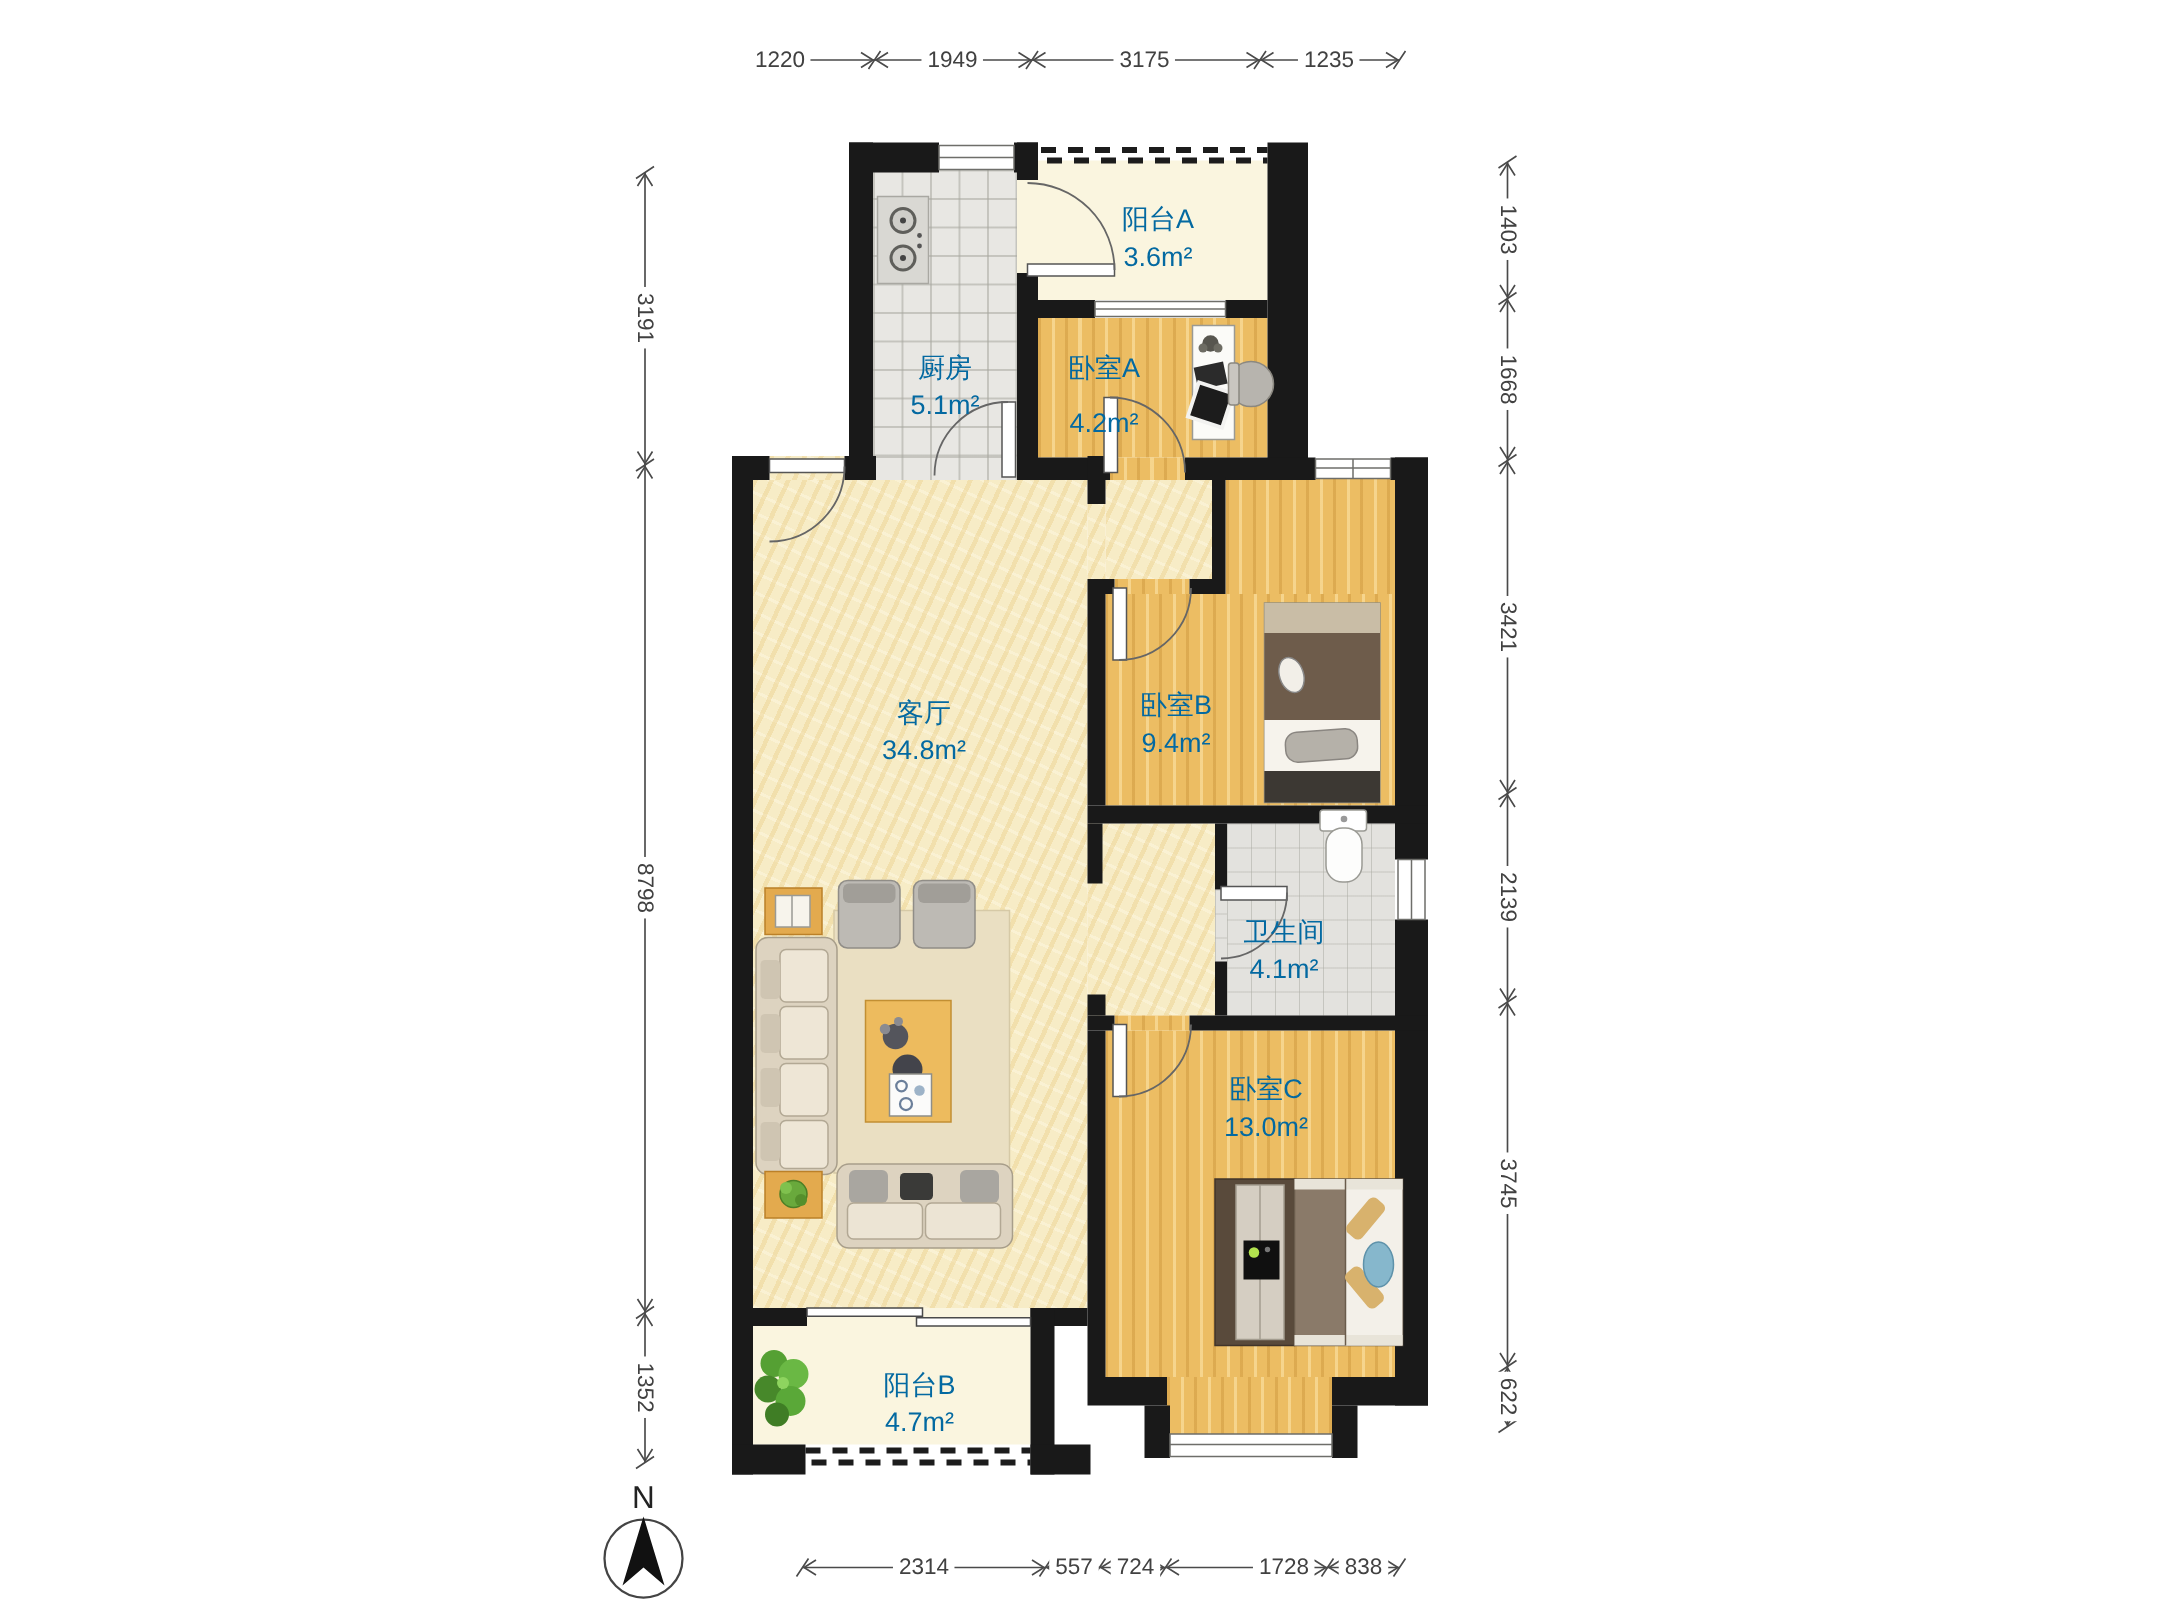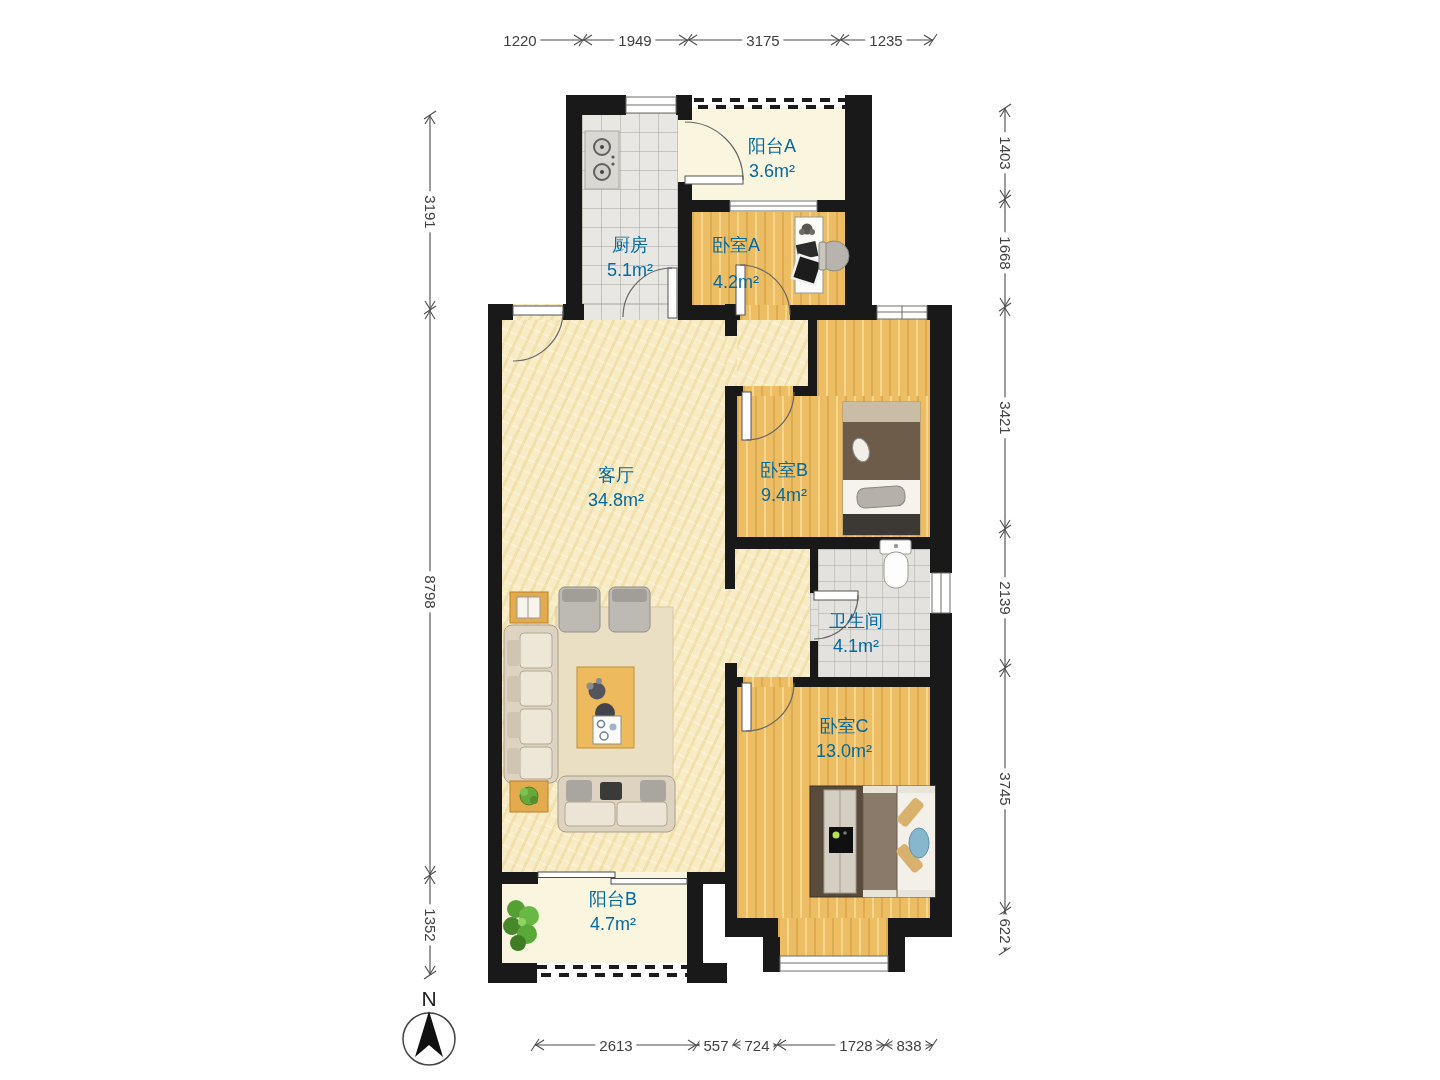--- a/index.html
+++ b/index.html
@@ -326,41 +326,41 @@
     <span>9.4m²</span>
   </div>
   <div class="room-label" style="left:856px;top:634px;">
     <span>卫生间</span>
     <span>4.1m²</span>
   </div>
   <div class="room-label" style="left:844px;top:739px;">
     <span>卧室C</span>
     <span>13.0m²</span>
   </div>
-  <div class="room-label" style="left:613px;top:912px;justify-content:flex-end;">
+  <div class="room-label" style="left:613px;top:936px;justify-content:flex-end;">
     <span>阳台B</span>
     <span>4.7m²</span>
   </div>
 
   <span class="dim" style="left:520px;top:40px;">1220</span>
   <span class="dim" style="left:635px;top:40px;">1949</span>
   <span class="dim" style="left:763px;top:40px;">3175</span>
   <span class="dim" style="left:886px;top:40px;">1235</span>
 
   <span class="dim dim-v" style="left:430px;top:212px;">3191</span>
   <span class="dim dim-v" style="left:430px;top:592px;">8798</span>
   <span class="dim dim-v" style="left:430px;top:925px;">1352</span>
 
   <span class="dim dim-v" style="left:1005px;top:153px;">1403</span>
   <span class="dim dim-v" style="left:1005px;top:253px;">1668</span>
   <span class="dim dim-v" style="left:1005px;top:418px;">3421</span>
   <span class="dim dim-v" style="left:1005px;top:598px;">2139</span>
   <span class="dim dim-v" style="left:1005px;top:789px;">3745</span>
   <span class="dim dim-v" style="left:1005px;top:931px;">622</span>
 
-  <span class="dim" style="left:616px;top:1045px;">2613</span>
+  <span class="dim" style="left:616px;top:1045px;">2314</span>
   <span class="dim" style="left:716px;top:1045px;">557</span>
   <span class="dim" style="left:757px;top:1045px;">724</span>
   <span class="dim" style="left:856px;top:1045px;">1728</span>
   <span class="dim" style="left:909px;top:1045px;">838</span>
 
   <span class="north-n" style="left:429px;top:999px;">N</span>
 </div>
 
 </body></html>

